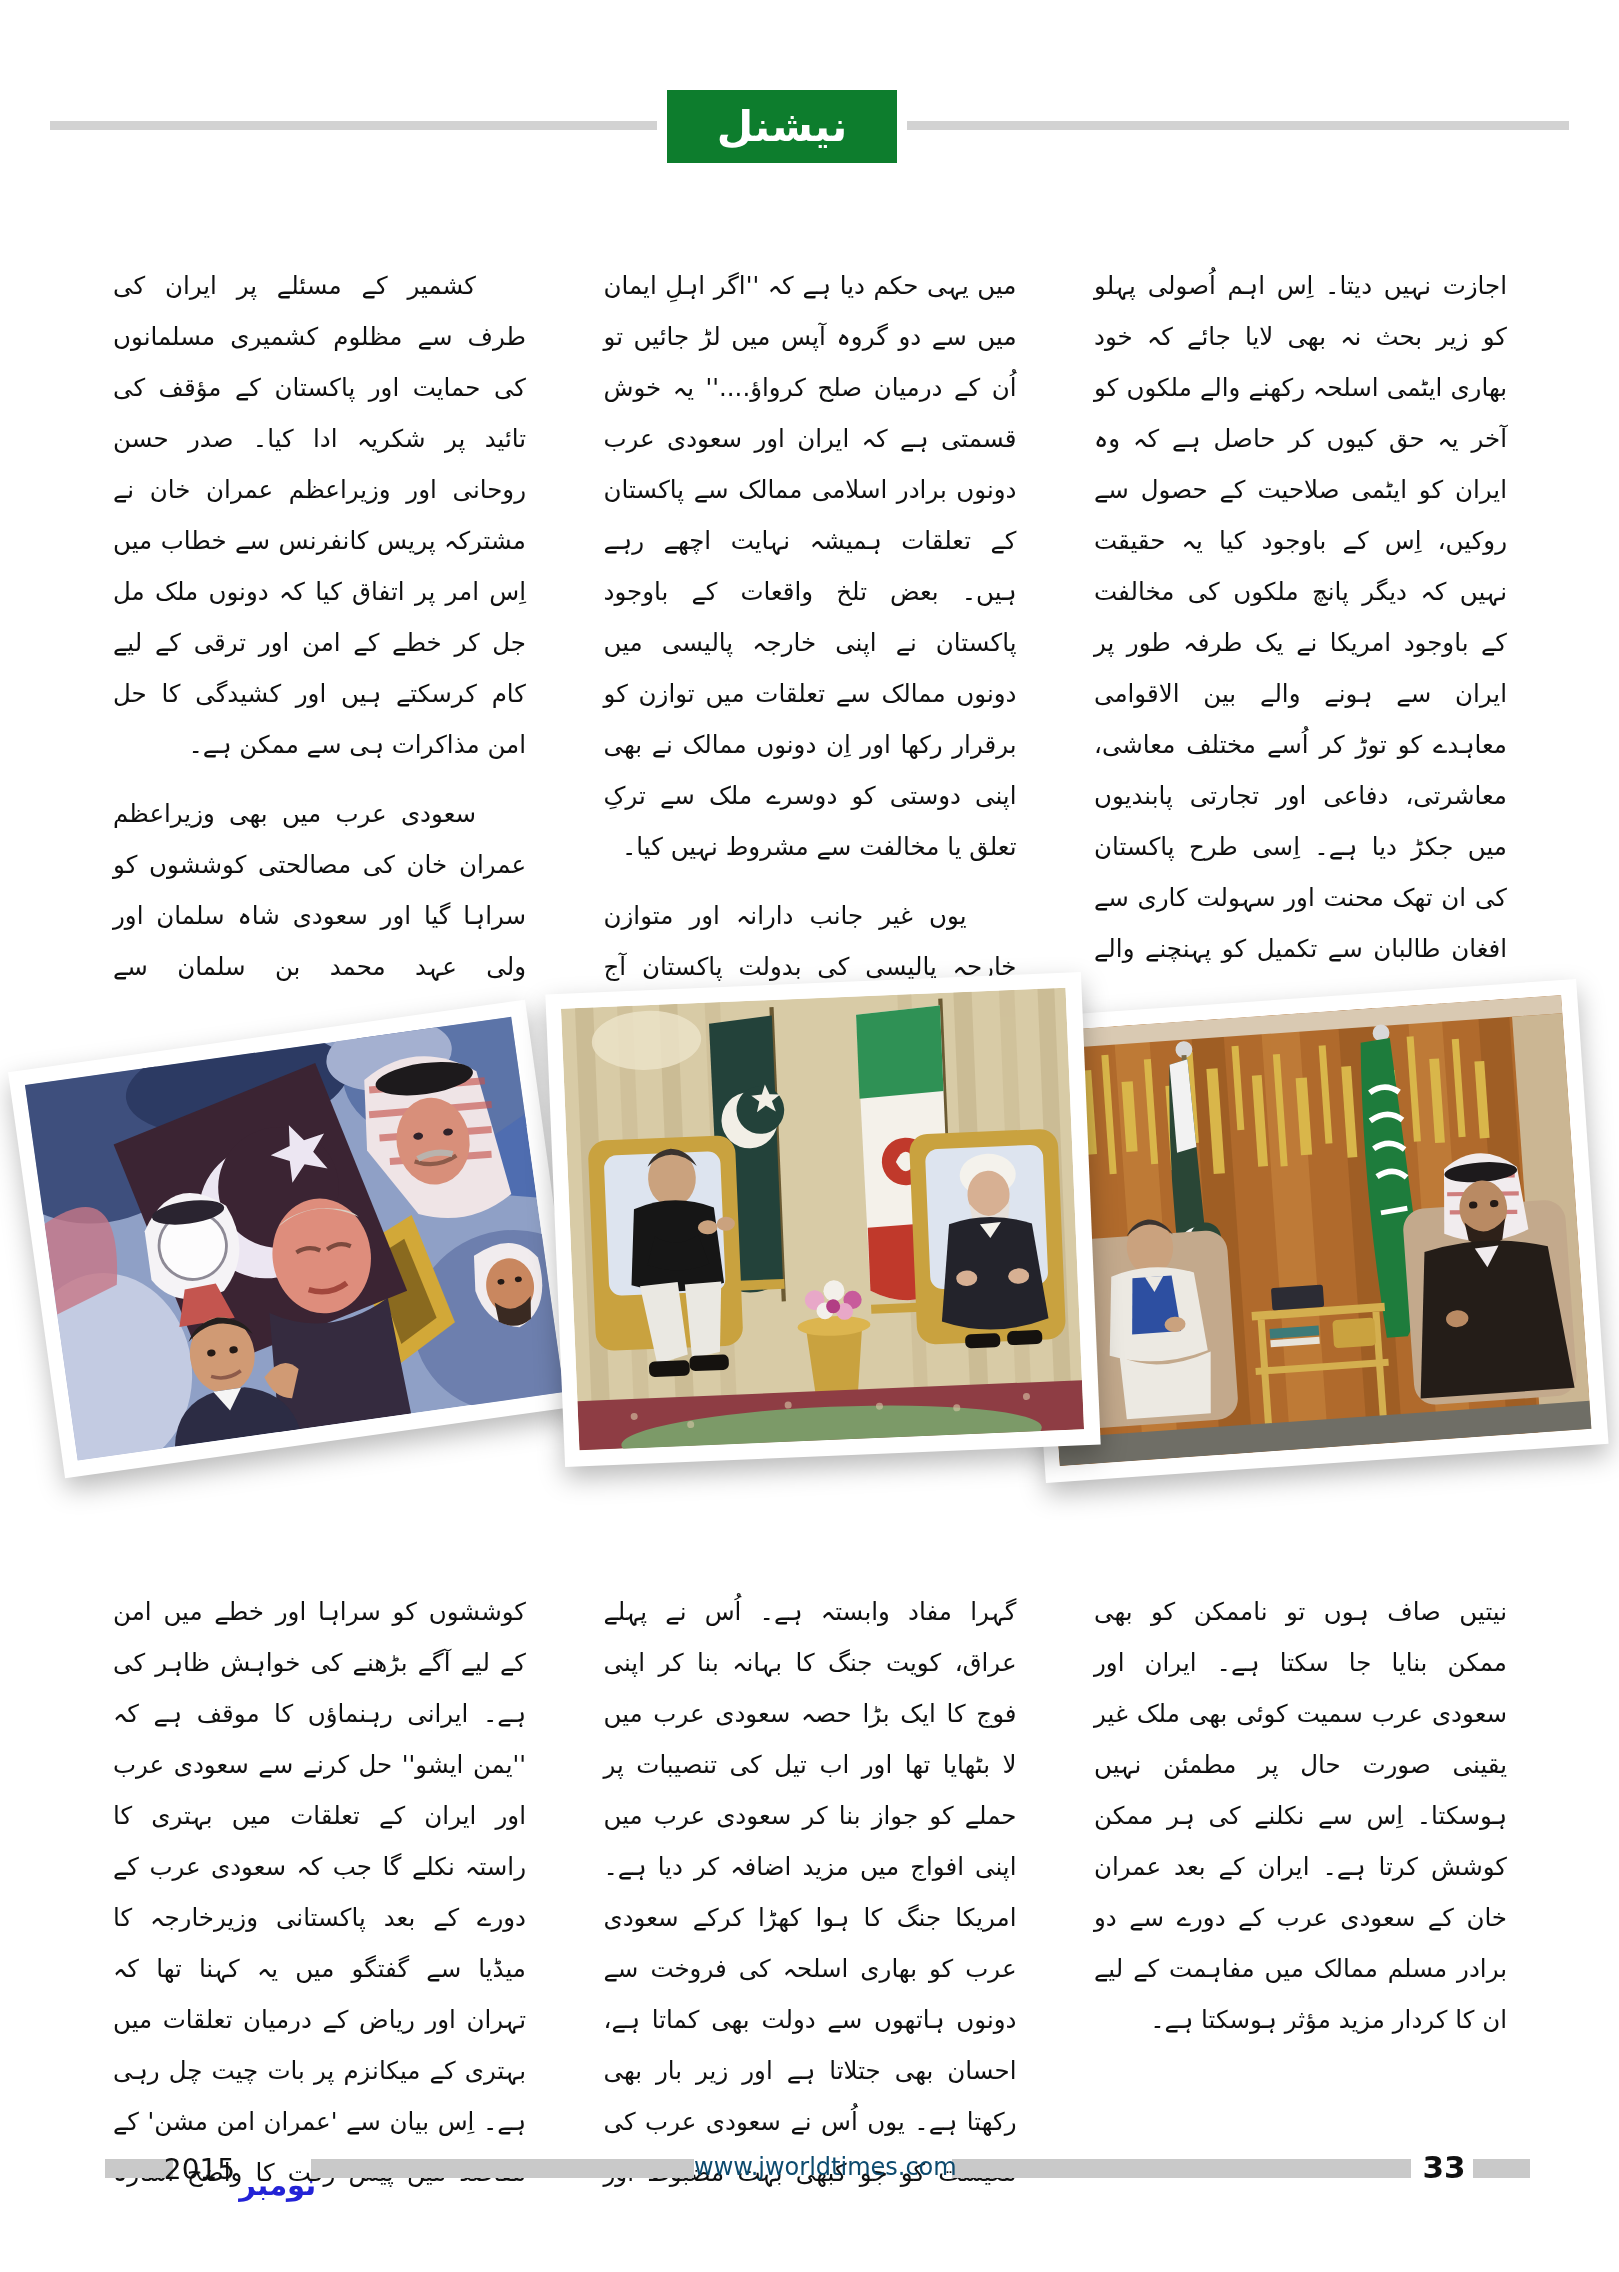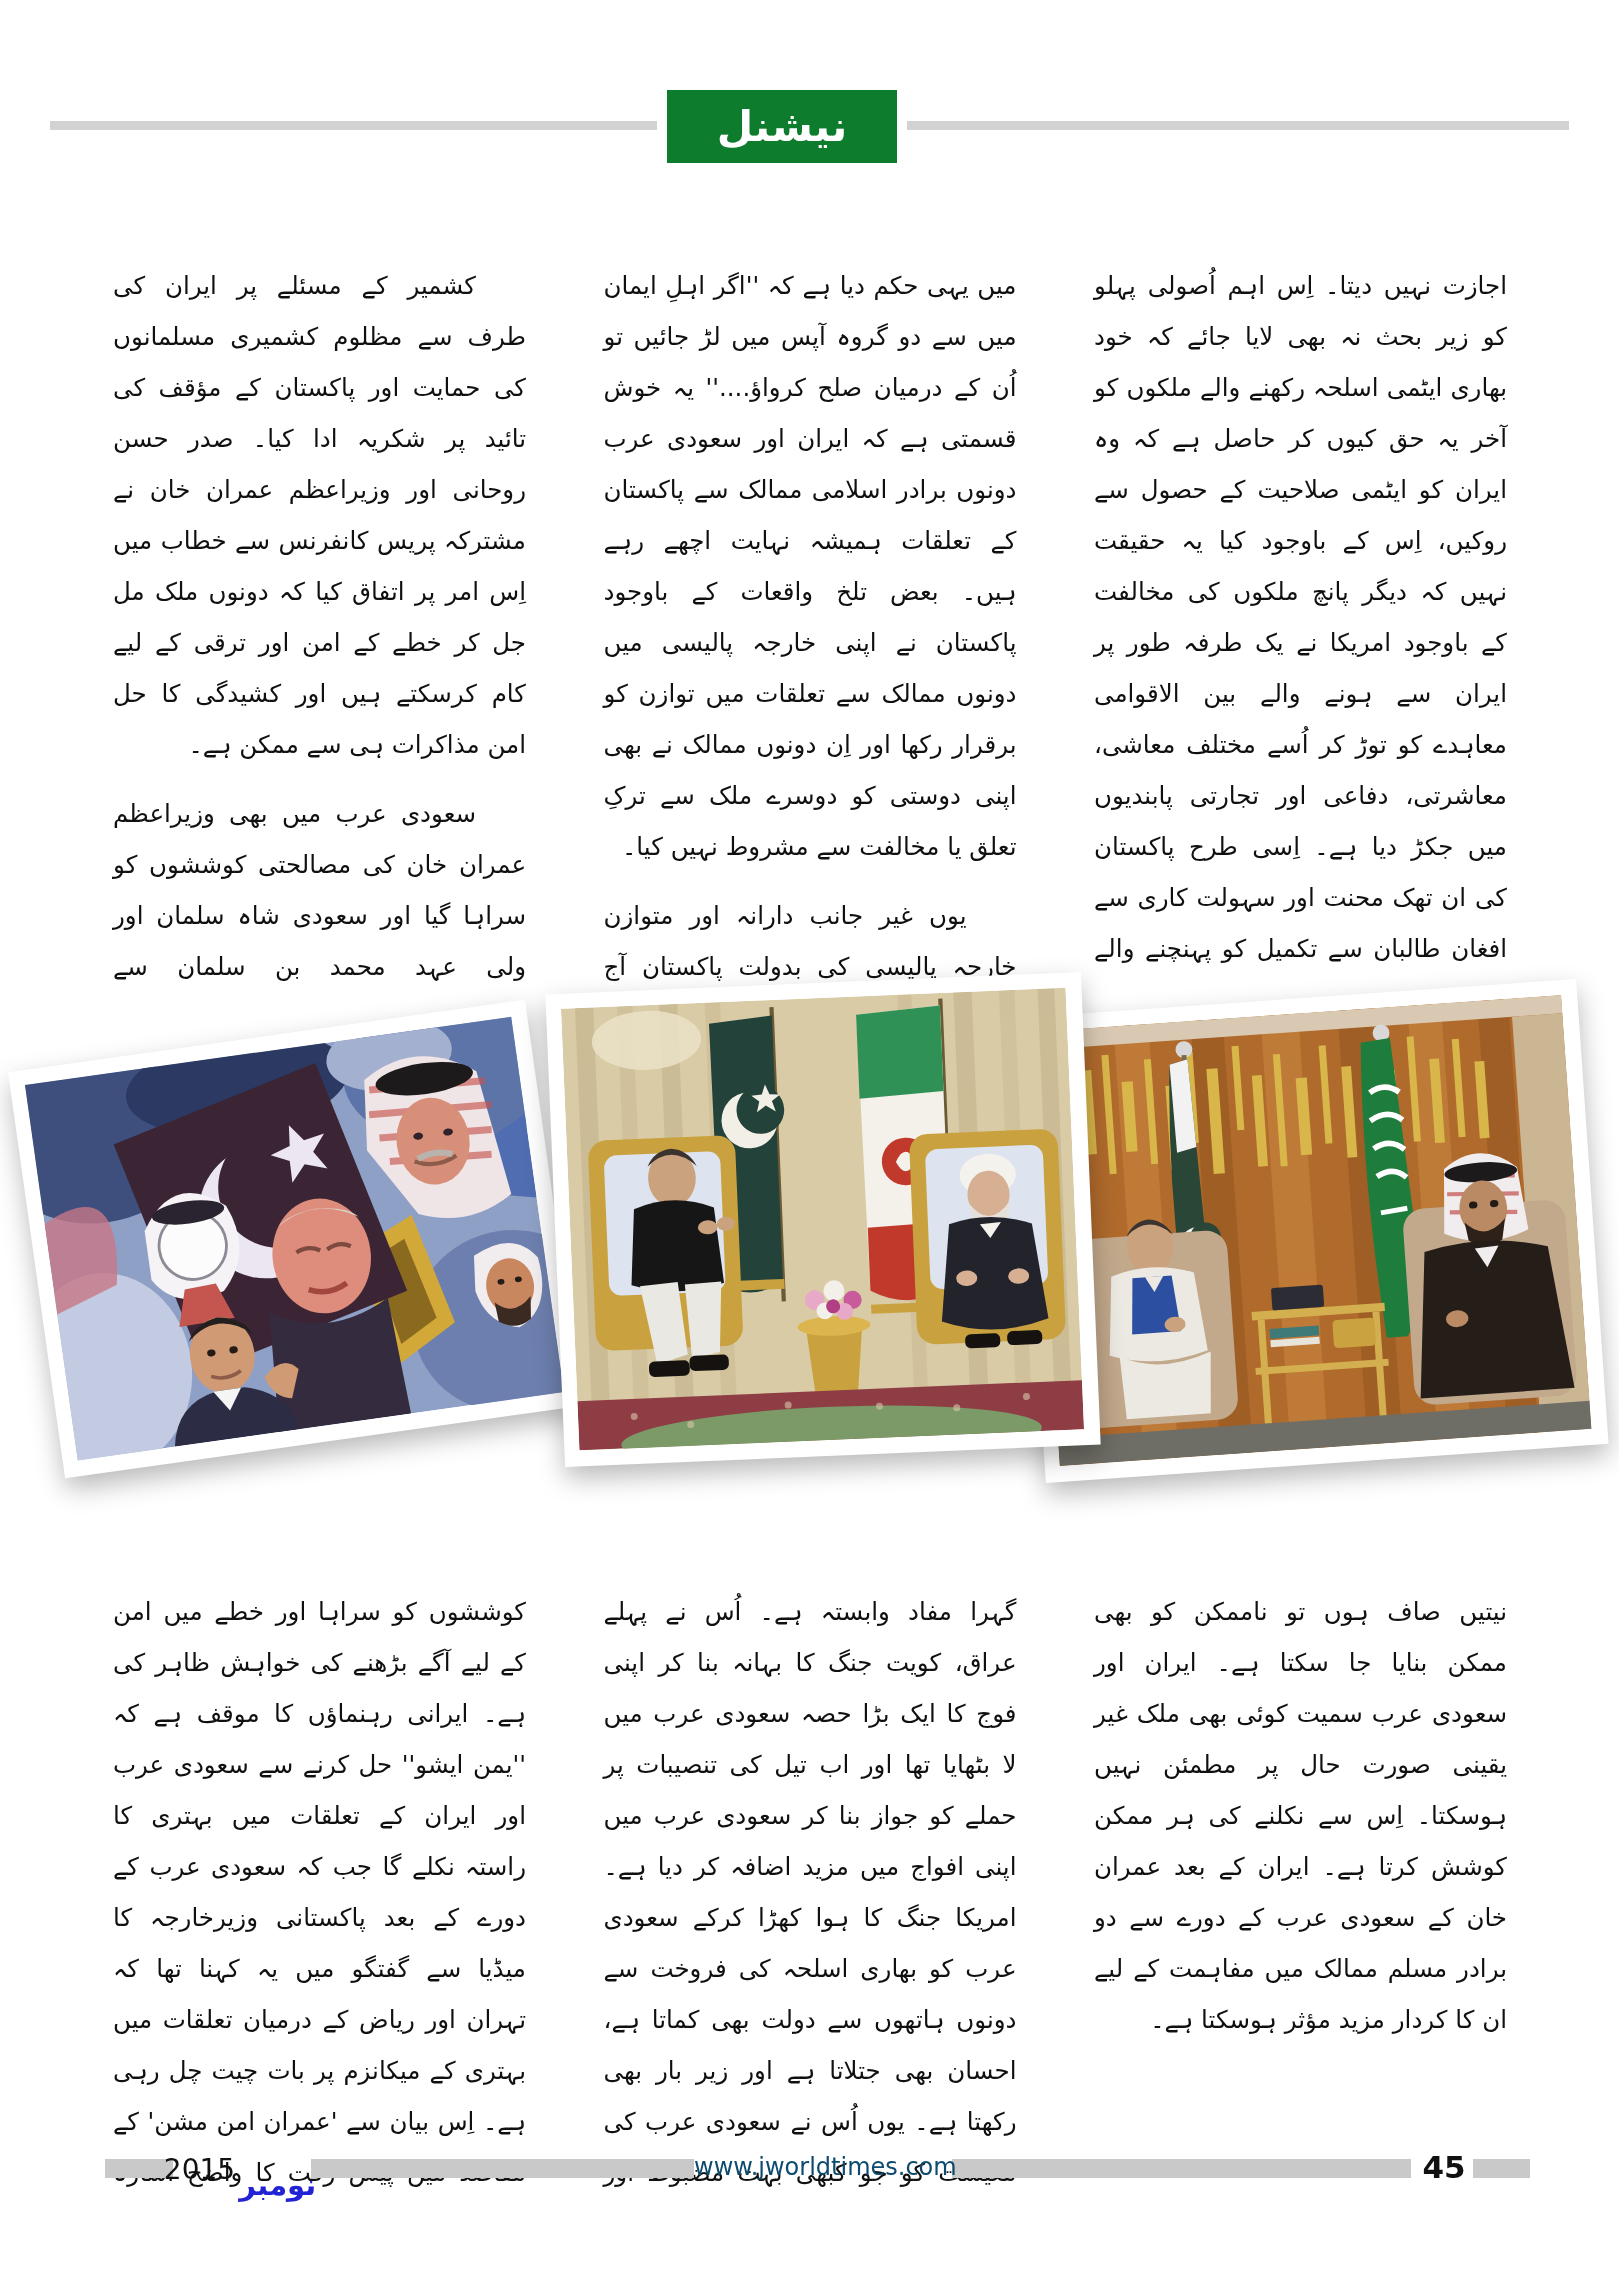--- a/index.html
+++ b/index.html
@@ -343,16 +343,16 @@
 
   <div class="fseg fs1"></div>
   <div class="fseg fs2"></div>
   <div class="fseg fs3"></div>
   <div class="fseg fs4"></div>
   <div class="f-date">
     <span class="m" style="color: rgb(35, 35, 214);">نومبر</span>
     <span class="y">2015</span>
   </div>
   <div class="f-url">www.jworldtimes.com</div>
-  <div class="f-page">45</div>
+  <div class="f-page">33</div>
 
 </div>
 
 
 </body></html>

